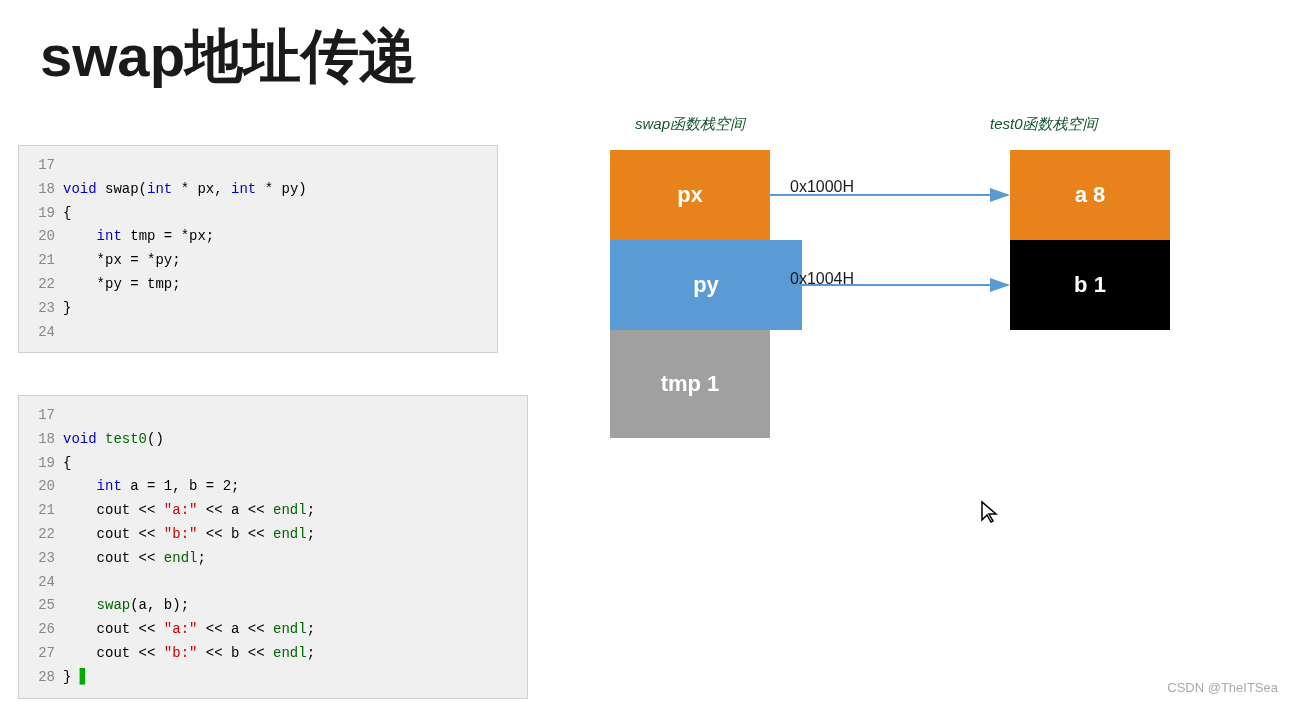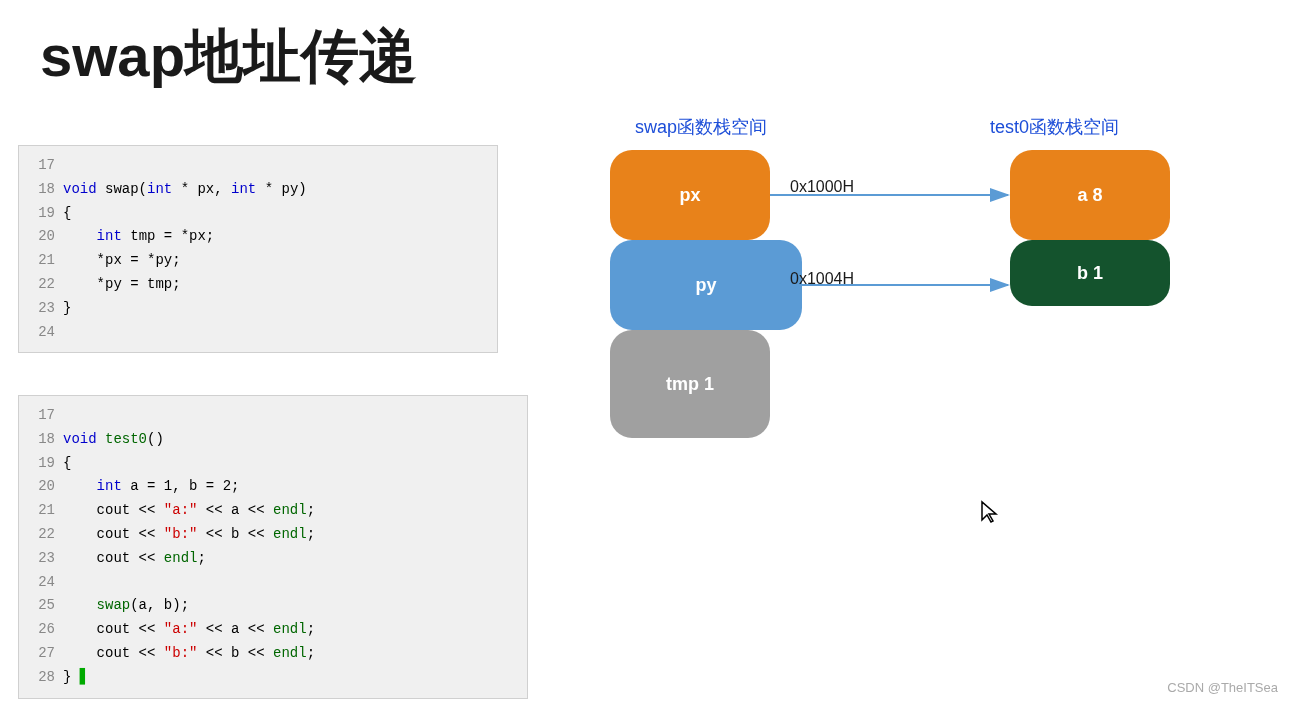--- a/index.html
+++ b/index.html
@@ -63,47 +63,47 @@
     .stack-area {
       position: absolute;
       top: 115px;
       left: 560px;
       width: 700px;
       height: 420px;
     }
 
     .stack-label {
       position: absolute;
-      font-size: 18px;
-      color: #1d4ed8;
+      font-size: 15px;
+      color: #14532d;
       font-family: 'Microsoft YaHei', Arial, sans-serif;
+      font-style: italic;
     }
 
     
     .swap-stack-label {
       top: 0;
       left: 75px;
     }
 
     
     .test0-stack-label {
       top: 0;
       left: 430px;
     }
 
     
     .box {
       position: absolute;
       display: flex;
       align-items: center;
       justify-content: center;
-      font-size: 18px;
+      font-size: 22px;
       font-weight: bold;
       color: white;
-      border-radius: 22px;
     }
 
     
     .box-px {
       background: #e8821a;
       top: 35px;
       left: 50px;
       width: 160px;
       height: 90px;
     }
@@ -127,25 +127,25 @@
     
     .box-a {
       background: #e8821a;
       top: 35px;
       left: 450px;
       width: 160px;
       height: 90px;
     }
 
     .box-b {
-      background: #14532d;
+      background: #000000;
       top: 125px;
       left: 450px;
       width: 160px;
-      height: 66px;
+      height: 90px;
     }
 
     
     .arrow-container {
       position: absolute;
       top: 0;
       left: 0;
       width: 100%;
       height: 100%;
     }

